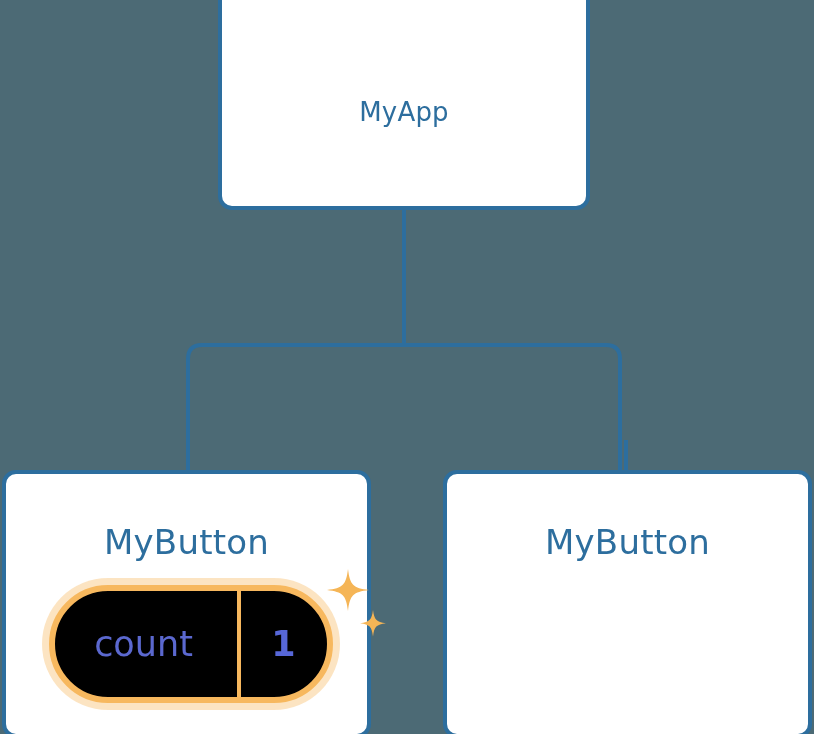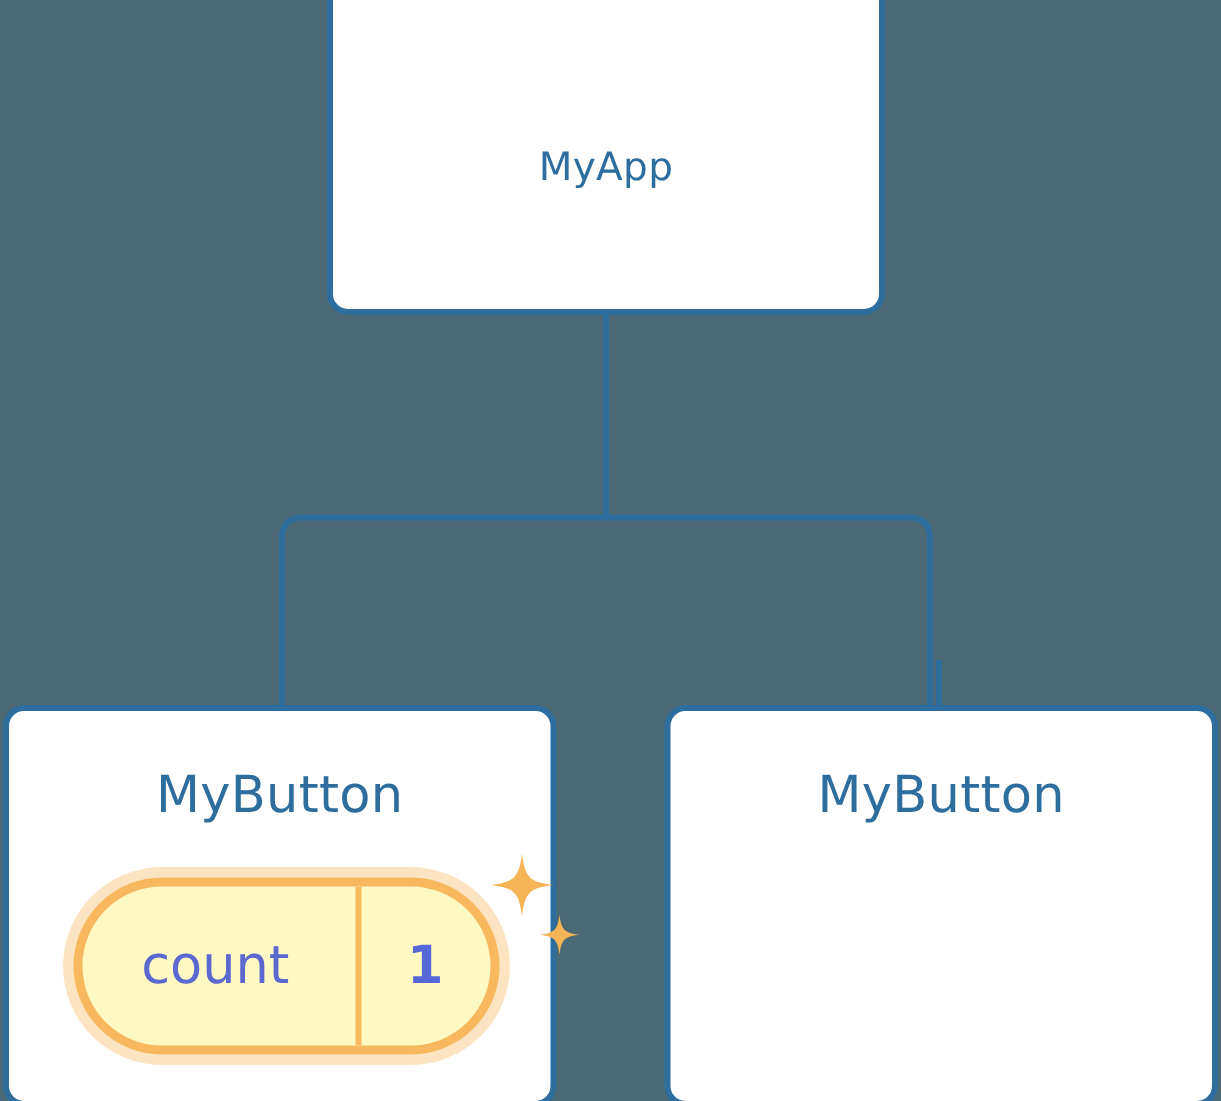--- a/index.html
+++ b/index.html
@@ -62,38 +62,38 @@
     color: #2d6e9e;
     letter-spacing: 0.2px;
     white-space: nowrap;
   }
   .node-root .node-title {
     top: 124px;
     font-size: 26px;
     line-height: 44px;
   }
   .node-child .node-title {
-    top: 36px;
+    top: 48px;
     font-size: 34px;
     line-height: 40px;
   }
 
   
   .pill-wrap {
     position: absolute;
     display: flex;
     align-items: center;
     justify-content: center;
   }
   .pill {
     display: flex;
     align-items: stretch;
     box-sizing: border-box;
     border-radius: 999px;
-    background: #fef9c3;
+    background: #000000;
     overflow: hidden;
   }
   .pill-key, .pill-val {
     display: flex;
     align-items: center;
     justify-content: center;
     box-sizing: border-box;
     white-space: nowrap;
   }
 

